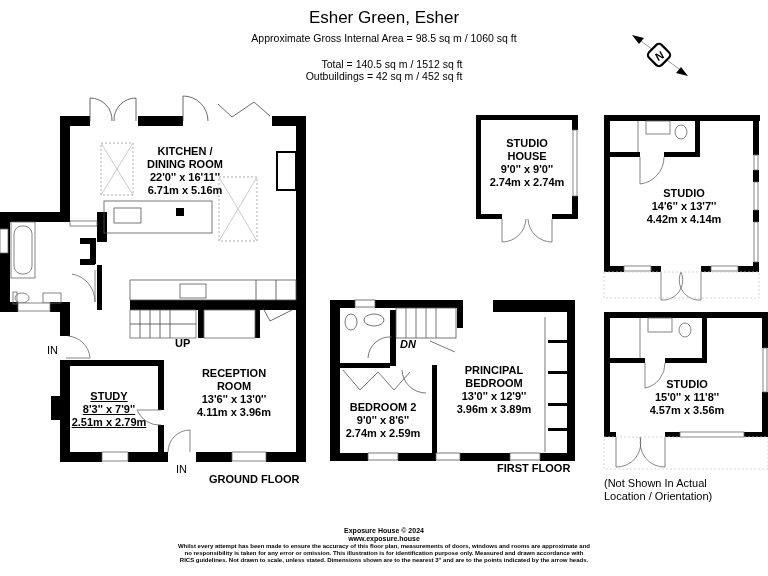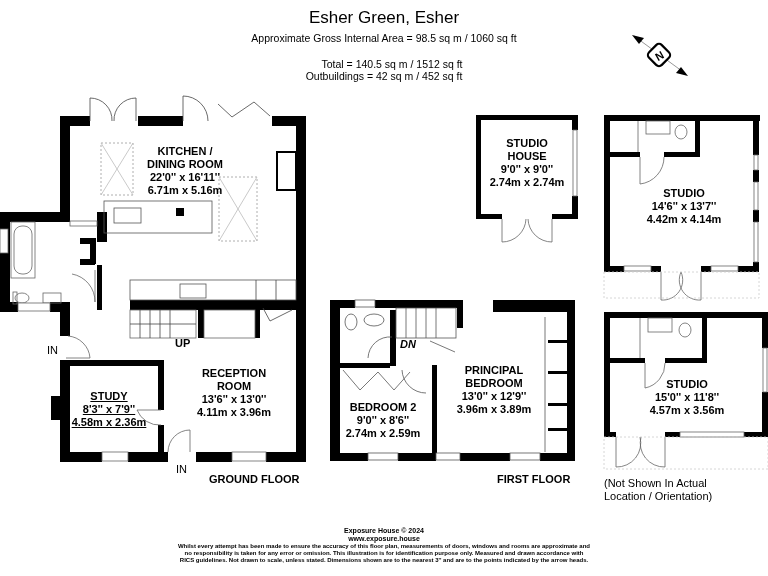--- a/index.html
+++ b/index.html
@@ -250,40 +250,40 @@
 </div>
 <div class="lbl" style="left:234px;top:367px;">
   <div>RECEPTION</div>
   <div>ROOM</div>
   <div>13'6'' x 13'0''</div>
   <div>4.11m x 3.96m</div>
 </div>
 <div class="lbl" style="left:109px;top:390px;text-decoration:underline;">
   <div>STUDY</div>
   <div>8'3'' x 7'9''</div>
-  <div>4.58m x 2.36m</div>
+  <div>2.51m x 2.79m</div>
 </div>
 <div class="floorlbl" style="left:175px;top:337px;">UP</div>
 <div class="floorlbl" style="left:47px;top:344px;font-weight:normal;">IN</div>
 <div class="floorlbl" style="left:176px;top:463px;font-weight:normal;">IN</div>
 <div class="floorlbl" style="left:209px;top:473px;">GROUND FLOOR</div>
 
 <div class="lbl" style="left:494px;top:364px;">
   <div>PRINCIPAL</div>
   <div>BEDROOM</div>
   <div>13'0'' x 12'9''</div>
   <div>3.96m x 3.89m</div>
 </div>
 <div class="lbl" style="left:383px;top:401px;">
   <div>BEDROOM 2</div>
   <div>9'0'' x 8'6''</div>
   <div>2.74m x 2.59m</div>
 </div>
 <div class="floorlbl" style="left:400px;top:338px;font-style:italic;">DN</div>
-<div class="floorlbl" style="left:497px;top:473px;">FIRST FLOOR</div>
+<div class="floorlbl" style="left:497px;top:462px;">FIRST FLOOR</div>
 
 <div class="lbl" style="left:527px;top:137px;">
   <div>STUDIO</div>
   <div>HOUSE</div>
   <div>9'0'' x 9'0''</div>
   <div>2.74m x 2.74m</div>
 </div>
 <div class="lbl" style="left:684px;top:187px;">
   <div>STUDIO</div>
   <div>14'6'' x 13'7''</div>

